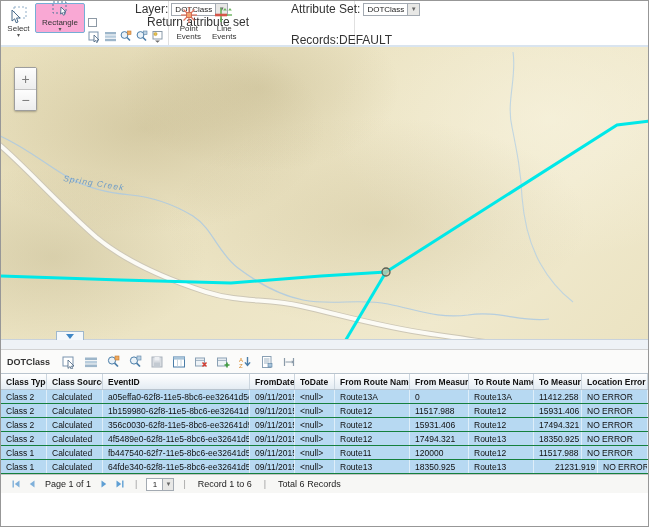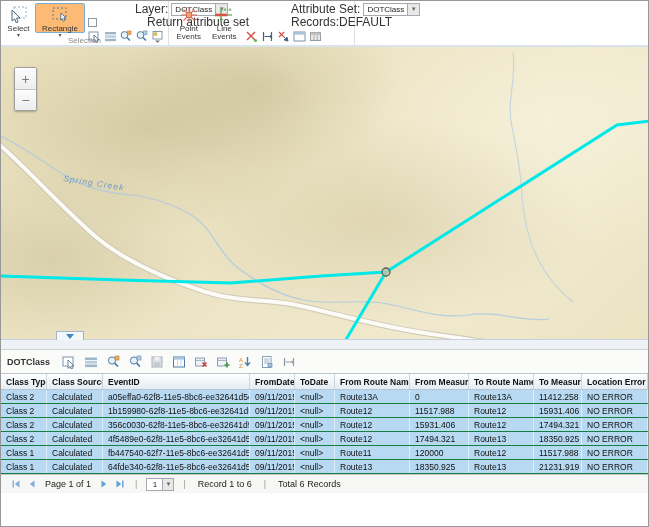--- a/index.html
+++ b/index.html
@@ -11,21 +11,21 @@
   .rtab { font-size:9px; color:#30435c; padding:2px 16px 2px 16px; cursor:pointer; position:relative; top:1px; }
   .rtab.active { background:#fff; border:1px solid #bcbcbc; border-bottom:1px solid #fff; color:#222; }
 
   
   .ribbon { height:46px; background:#fff; border-bottom:2px solid #d9e4ef; display:flex; flex:none; font-size:8.5px; color:#3a3a3a; }
   .rgroup { position:relative; height:100%; border-right:1px solid #e0e0e0; padding:1px 2px 11px 2px; display:flex; }
   .rgroup-label { position:absolute; bottom:0; left:0; right:0; text-align:center; font-size:8px; color:#8d8a82; }
   .bigbtn { display:flex; flex-direction:column; align-items:center; justify-content:flex-start; padding:1px 2px; margin:1px; border:1px solid transparent; border-radius:2px; cursor:pointer; }
   .bigbtn .lbl { font-size:8px; color:#333; line-height:1.05; text-align:center; white-space:nowrap; }
   .bigbtn .caret { font-size:6px; color:#555; line-height:4px; }
-  .bigbtn.active { background:#fdba74; border-color:#74aed6; }
+  .bigbtn.active { background:#f9a8d4; border-color:#74aed6;justify-content:flex-end; }
   .col-stack { display:flex; flex-direction:column; justify-content:flex-start; padding:1px 0 0 2px; }
   .mini-row { display:flex; align-items:center; height:12px; margin-bottom:1px; white-space:nowrap; }
   .mini-label { font-size:12px; color:#333; margin-right:3px;padding-left:47px; }
   .dd { display:flex; align-items:stretch; height:13px; }
   .dd .dd-box { background:#fff; border:1px solid #a3aab2; border-right:none; font-size:8px; color:#222; padding:1px 3px 0 3px; min-width:34px; }
   .dd .dd-arrow { width:13px; background:#e8e8e6; border:1px solid #a3aab2; color:#666; font-size:6px; text-align:center; line-height:11px; cursor:pointer; }
   .chk { width:9px; height:9px; border:1px solid #8d99a5; background:#fff; margin-right:3px; flex:none; }
   .icon13 { width:14px; height:14px; margin-right:2px; display:inline-flex; align-items:center; justify-content:center; cursor:pointer; }
   .icons-row { display:flex; align-items:center; height:16px; }
   svg { display:block; }
@@ -146,21 +146,20 @@
             </span>
           <span class="icon13">
               <svg width="13" height="13" viewBox="0 0 13 13">
                 <rect x="2" y="1.5" width="9" height="7.5" fill="#fff" stroke="#8a9aa8"></rect>
                 <circle cx="4.5" cy="4" r="1.6" fill="#e8c24a" stroke="#b08a20" stroke-width="0.5"></circle>
                 <path d="M4 10.5 h5 l-2.5 2.2z" fill="#6b6b6b"></path>
               </svg>
             </span>
         </div>
       </div>
-      <div class="rgroup-label">Selection</div>
     </div>
 
     <div class="rgroup" style="width:186px;">
       <div class="bigbtn" style="width:34px;">
         <span>
           <svg width="20" height="20" viewBox="0 0 20 20">
               <g stroke="#e4735c" stroke-width="1.2">
                 <line x1="10" y1="2" x2="10" y2="18"></line>
                 <line x1="2" y1="10" x2="18" y2="10"></line>
                 <line x1="4.5" y1="4.5" x2="15.5" y2="15.5"></line>
@@ -176,21 +175,21 @@
           <svg width="20" height="20" viewBox="0 0 20 20">
               <path d="M11 3 l1.8 2.6 h-3.6z" fill="#69b35e"></path>
               <path d="M16 3 l1.8 2.6 h-3.6z" fill="#69b35e"></path>
               <line x1="7" y1="3" x2="7" y2="17" stroke="#69b35e" stroke-width="1.6"></line>
               <line x1="1" y1="10" x2="13" y2="10" stroke="#d45548" stroke-width="2.6"></line>
               <line x1="13" y1="10" x2="18" y2="10" stroke="#69b35e" stroke-width="1.4"></line>
             </svg>
         </span>
         <span class="lbl" style="white-space:normal;">Line Events</span>
       </div>
-      <div class="col-stack" style="width:110px;">
+      <div class="col-stack" style="width:110px;gap:18px;">
         <div class="mini-row">
           <span class="mini-label">Attribute Set:</span>
           <span class="dd">
             <span class="dd-box">DOTClass</span>
             <span class="dd-arrow">▼</span>
           </span>
         </div>
         <div class="mini-row">
           <span class="mini-label">Records:DEFAULT</span>
         </div>
@@ -425,21 +424,21 @@
         </div>
         <div class="tr" style="background: rgb(183, 217, 242);">
           <div class="td" style="width: 46px;">Class 1</div>
           <div class="td" style="width: 56px;">Calculated</div>
           <div class="td" style="width: 147px;">64fde340-62f8-11e5-8bc6-ee32641d5ec9</div>
           <div class="td" style="width: 45px;">09/11/2015</div>
           <div class="td" style="width: 40px;">&lt;null&gt;</div>
           <div class="td" style="width: 75px;">Route13</div>
           <div class="td" style="width: 59px;">18350.925</div>
           <div class="td" style="width: 65px;">Route13</div>
-          <div class="td" style="width: 48px;">21231.919</div>
+          <div class="td" style="width: 48px; margin-left: 16px;">21231.919</div>
           <div class="td" style="width: 64px; flex: 1 1 0%;">NO ERROR</div>
         </div>
       </div>
   </div>
 
   <div class="pager">
     <span class="nav">
         <svg width="10" height="10" viewBox="0 0 10 10">
           <rect x="1.5" y="1.5" width="1.4" height="7" fill="#7fb0da"></rect>
           <path d="M8.5 1.5 L3.8 5 L8.5 8.5 Z" fill="#7fb0da"></path>

